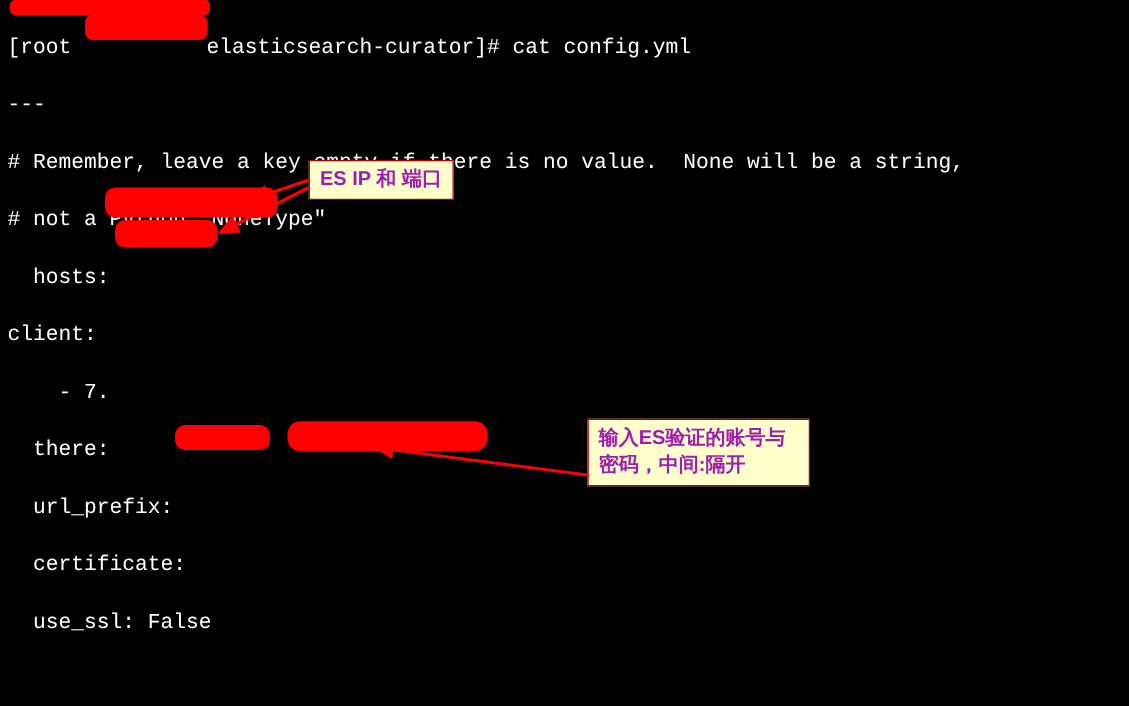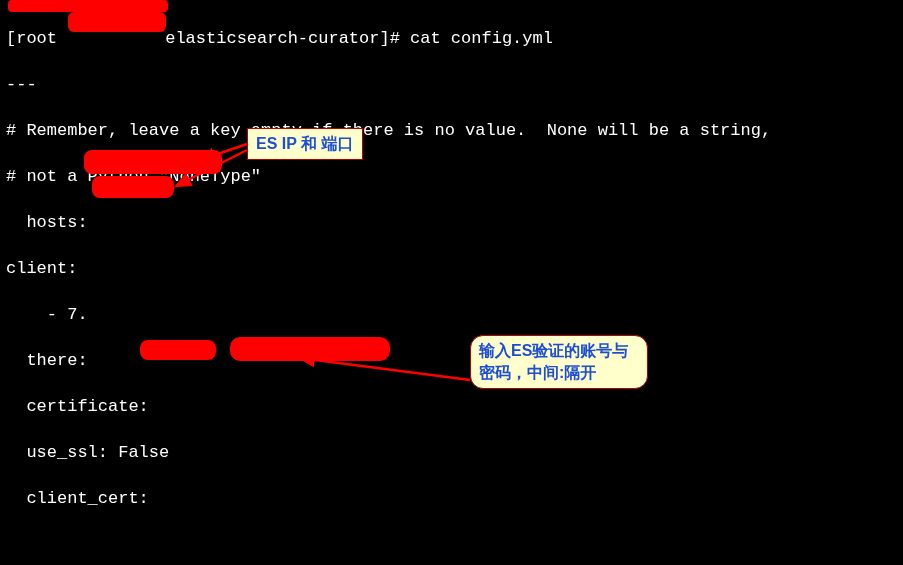--- a/index.html
+++ b/index.html
@@ -65,48 +65,48 @@
   }
 
   .callout {
     position: absolute;
     background: #ffffcc;
     border: 1px solid #b00000;
     padding: 4px 8px;
     font-family: "Microsoft YaHei", Arial, sans-serif;
     font-size: 16px;
     font-weight: bold;
-    color: #1d4ed8;
+    color: #a21caf;
     line-height: 22px;
   }
   .callout-1 { left: 247px; top: 128px; }
-  .callout-2 { left: 470px; top: 335px; width: 160px; border-radius: 13px; }
+  .callout-2 { left: 470px; top: 335px; width: 160px; }
 
   svg.arrows {
     position: absolute;
     left: 0; top: 0;
     width: 903px; height: 565px;
     pointer-events: none;
   }
 </style>
 </head>
 <body>
 
 <div class="terminal">
 <span class="line"><span>[root</span><span style="display:inline-block;width:98px"></span><span> elasticsearch-curator]# </span><span>cat config.yml</span></span>
 <span class="line">---</span>
 <span class="line"># Remember, leave a key empty if there is no value.  None will be a string,</span>
 <span class="line"># not a Python "NoneType"</span>
 <span class="line">  hosts:</span>
 <span class="line">client:</span>
 <span class="line">    - 7.</span>
 <span class="line">  there:</span>
+<span class="line">  url_prefix:</span>
 <span class="line">  certificate:</span>
 <span class="line">  use_ssl: False</span>
-<span class="line">  client_cert:</span>
 
 
 
 
 
 
 
 
 
 

